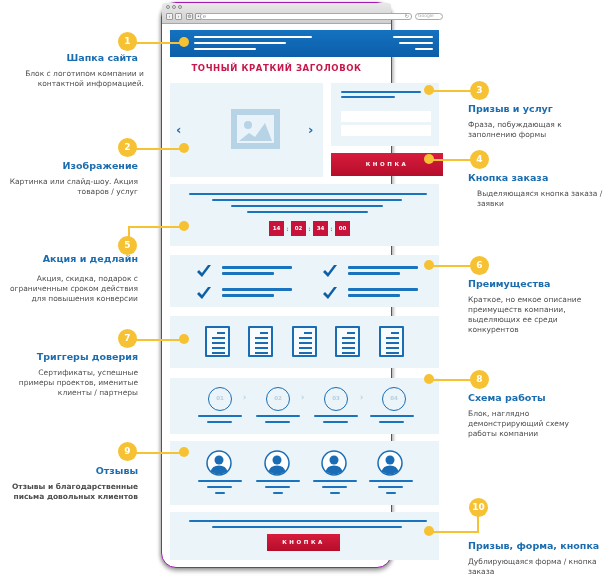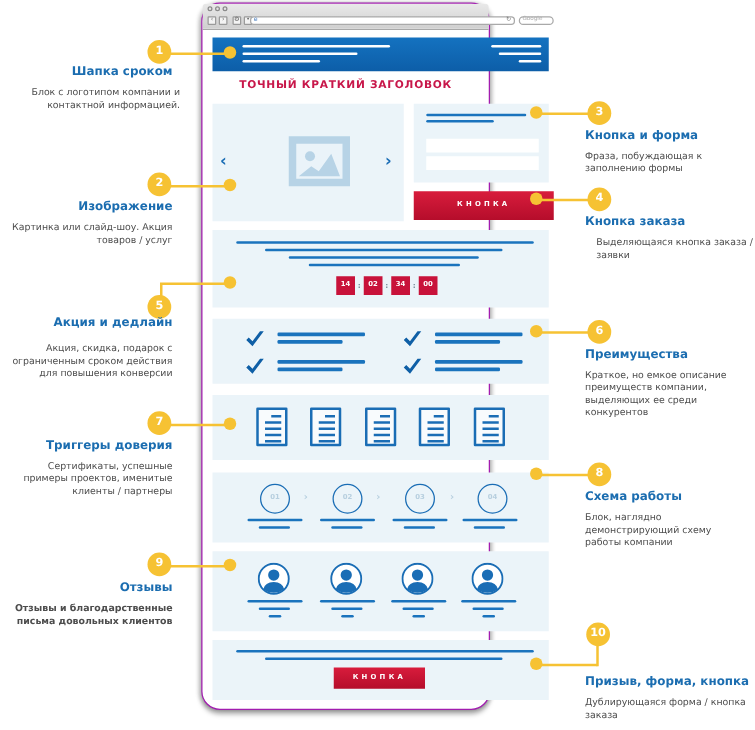--- a/index.html
+++ b/index.html
@@ -336,38 +336,38 @@
 <div class="line-h" style="left:428px;top:379px;width:46px;"></div>
 <div class="callout-dot" style="left:424px;top:374px;"></div>
 <div class="badge" style="left:470px;top:370px;">8</div>
 
 <div class="line-h" style="left:428px;top:531px;width:50px;"></div>
 <div class="line-v" style="left:477px;top:514px;height:19px;"></div>
 <div class="callout-dot" style="left:424px;top:526px;"></div>
 <div class="badge" style="left:469px;top:498px;">10</div>
 
 <div class="left">
-  <div class="ann-title" style="right:466px;top:52px;">Шапка сроком</div>
+  <div class="ann-title" style="right:466px;top:52px;">Шапка сайта</div>
   <div class="ann-desc" style="right:460px;top:69px;width:130px;">Блок с логотипом компании и контактной информацией.</div>
 
   <div class="ann-title" style="right:466px;top:160px;margin-left:38px;">Изображение</div>
   <div class="ann-desc" style="right:466px;top:177px;width:130px;">Картинка или слайд-шоу. Акция товаров / услуг</div>
 
   <div class="ann-title" style="right:466px;top:253px;">Акция и дедлайн</div>
   <div class="ann-desc" style="right:466px;top:274px;width:140px;">Акция, скидка, подарок с ограниченным сроком действия для повышения конверсии</div>
 
   <div class="ann-title" style="right:466px;top:351px;">Триггеры доверия</div>
   <div class="ann-desc" style="right:466px;top:368px;width:135px;">Сертификаты, успешные примеры проектов, именитые клиенты / партнеры</div>
 
   <div class="ann-title" style="right:466px;top:465px;">Отзывы</div>
   <div class="ann-desc" style="right:466px;top:482px;width:130px;font-weight:bold;">Отзывы и благодарственные письма довольных клиентов</div>
 </div>
 
 <div class="right">
-  <div class="ann-title" style="left:468px;top:103px;">Кнопка и форма</div>
+  <div class="ann-title" style="left:468px;top:103px;">Призыв и услуг</div>
   <div class="ann-desc" style="left:468px;top:120px;width:115px;">Фраза, побуждающая к заполнению формы</div>
 
   <div class="ann-title" style="left:468px;top:172px;">Кнопка заказа</div>
   <div class="ann-desc" style="left:477px;top:189px;width:135px;">Выделяющаяся кнопка заказа / заявки</div>
 
   <div class="ann-title" style="left:468px;top:278px;">Преимущества</div>
   <div class="ann-desc" style="left:468px;top:295px;width:130px;">Краткое, но емкое описание преимуществ компании, выделяющих ее среди конкурентов</div>
 
   <div class="ann-title" style="left:468px;top:392px;text-align:right;">Схема работы</div>
   <div class="ann-desc" style="left:468px;top:409px;width:120px;">Блок, наглядно демонстрирующий схему работы компании</div>

